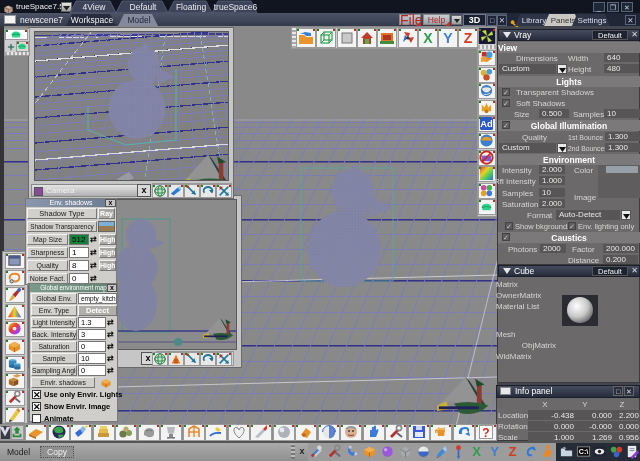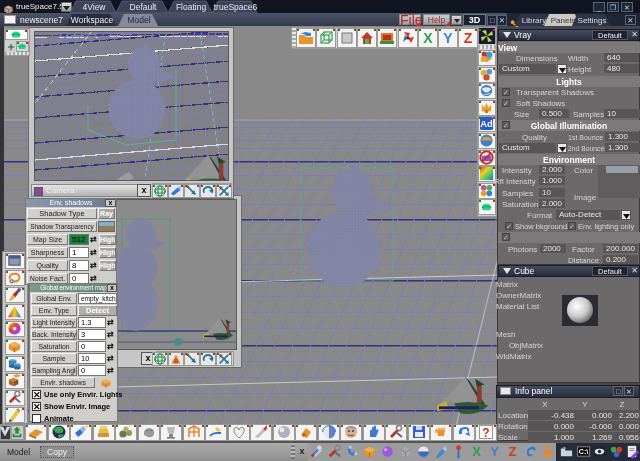--- a/index.html
+++ b/index.html
@@ -773,20 +773,21 @@
       <svg width="9" height="8" style="position:absolute;left:0;top:1px">
         <path d="M1 2 L8 2 L4.5 7 Z" fill="#111"></path>
       </svg>
     </div>
     <div class="" style="left:505px;top:222px;width:8px;height:8px;background:#5e5c5c;border:1px solid #454343;color:#c8c8c8;font-size:7px;line-height:7px;text-align:center">✓</div>
     <div class="" style="left:515px;top:222px;width:52px;height:9px;color:#d8d6d4;font-size:7.5px;line-height:9px;white-space:nowrap">Show bkground.</div>
     <div class="" style="left:568px;top:222px;width:8px;height:8px;background:#5e5c5c;border:1px solid #454343;color:#c8c8c8;font-size:7px;line-height:7px;text-align:center">✓</div>
     <div class="" style="left:578px;top:222px;width:62px;height:9px;color:#d8d6d4;font-size:7.5px;line-height:9px;white-space:nowrap">Env. lighting only</div>
     <div class="" style="left:498px;top:232px;width:142px;height:11px;background:#7b7979"></div>
     <div class="" style="left:502px;top:233px;width:8px;height:8px;background:#5e5c5c;border:1px solid #454343;color:#c8c8c8;font-size:7px;line-height:7px;text-align:center">✓</div>
+    <div class="" style="left:498px;top:233px;width:142px;height:10px;color:#fff;font-size:8.5px;font-weight:bold;text-align:center;line-height:10px">Caustics</div>
     <div class="" style="left:508px;top:245px;width:31px;height:9px;color:#d8d6d4;font-size:8px;line-height:9px;text-align:left;white-space:nowrap">Photons</div>
     <div class="" style="left:540px;top:244px;width:26px;height:9px;background:#575555;color:#e8e8e6;font-size:8px;line-height:9px;padding-left:3px;white-space:nowrap">2000</div>
     <div class="" style="left:572px;top:245px;width:28px;height:9px;color:#d8d6d4;font-size:8px;line-height:9px;text-align:left;white-space:nowrap">Factor</div>
     <div class="" style="left:603px;top:244px;width:35px;height:9px;background:#575555;color:#e8e8e6;font-size:8px;line-height:9px;padding-left:3px;white-space:nowrap">200.000</div>
     <div class="" style="left:568px;top:256px;width:34px;height:9px;color:#d8d6d4;font-size:8px;line-height:9px;text-align:left;white-space:nowrap">Distance</div>
     <div class="" style="left:603px;top:255px;width:35px;height:9px;background:#575555;color:#e8e8e6;font-size:8px;line-height:9px;padding-left:3px;white-space:nowrap">0.200</div>
     <div class="" style="left:497px;top:265px;width:143px;height:118px;background:#6b6969;border:1px solid #3a3a3a"></div>
     <div class="" style="left:498px;top:265px;width:142px;height:12px;background:linear-gradient(#454c5e,#262c3c);border:1px solid #1a1f2b"></div>
     <svg width="8" height="6" style="position:absolute;left:503px;top:268px">
       <path d="M0 0 L8 0 L4 6 Z" fill="#e8e8e8"></path>
@@ -803,21 +804,21 @@
           <radialGradient id="sg" cx="0.38" cy="0.35" r="0.75">
             <stop offset="0" stop-color="#ffffff"></stop>
             <stop offset="0.55" stop-color="#c8c8c8"></stop>
             <stop offset="1" stop-color="#5a5a5a"></stop>
           </radialGradient>
         </defs>
         <circle cx="18" cy="15" r="13" fill="url(#sg)"></circle>
       </svg>
     </div>
     <div class="" style="left:496px;top:330px;width:60px;height:9px;color:#d8d6d4;font-size:8px;line-height:9px;text-align:left;white-space:nowrap">Mesh</div>
-    <div class="" style="left:496px;top:341px;width:60px;height:9px;color:#d8d6d4;font-size:8px;line-height:9px;text-align:center;white-space:nowrap">ObjMatrix</div>
+    <div class="" style="left:496px;top:341px;width:60px;height:9px;color:#d8d6d4;font-size:8px;line-height:9px;text-align:right;white-space:nowrap">ObjMatrix</div>
     <div class="" style="left:496px;top:352px;width:60px;height:9px;color:#d8d6d4;font-size:8px;line-height:9px;text-align:left;white-space:nowrap">WldMatrix</div>
     <div class="" style="left:496px;top:385px;width:144px;height:56px;background:#6b6969;border:1px solid #3a3a3a"></div>
     <div class="" style="left:496px;top:385px;width:144px;height:13px;background:linear-gradient(#454c5e,#262c3c);border:1px solid #1a1f2b"></div>
     <div class="" style="left:500px;top:387px;width:11px;height:8px;background:#e8e8e8;border:1px solid #888"></div>
     <div class="" style="left:515px;top:386px;width:60px;height:10px;color:#fff;font-size:8.5px;line-height:10px">Info panel</div>
     <div class="" style="left:613px;top:386px;width:10px;height:10px;background:#2a3040;border:1px solid #666;color:#ddd;font-size:7px;text-align:center;line-height:9px">□</div>
     <div class="" style="left:624px;top:386px;width:10px;height:10px;background:#2a3040;border:1px solid #666;color:#ddd;font-size:7px;text-align:center;line-height:9px">✕</div>
     <div class="" style="left:540px;top:400px;width:10px;height:9px;color:#d8d6d4;font-size:8px;line-height:9px;text-align:center;white-space:nowrap">X</div>
     <div class="" style="left:580px;top:400px;width:10px;height:9px;color:#d8d6d4;font-size:8px;line-height:9px;text-align:center;white-space:nowrap">Y</div>
     <div class="" style="left:617px;top:400px;width:10px;height:9px;color:#d8d6d4;font-size:8px;line-height:9px;text-align:center;white-space:nowrap">Z</div>

